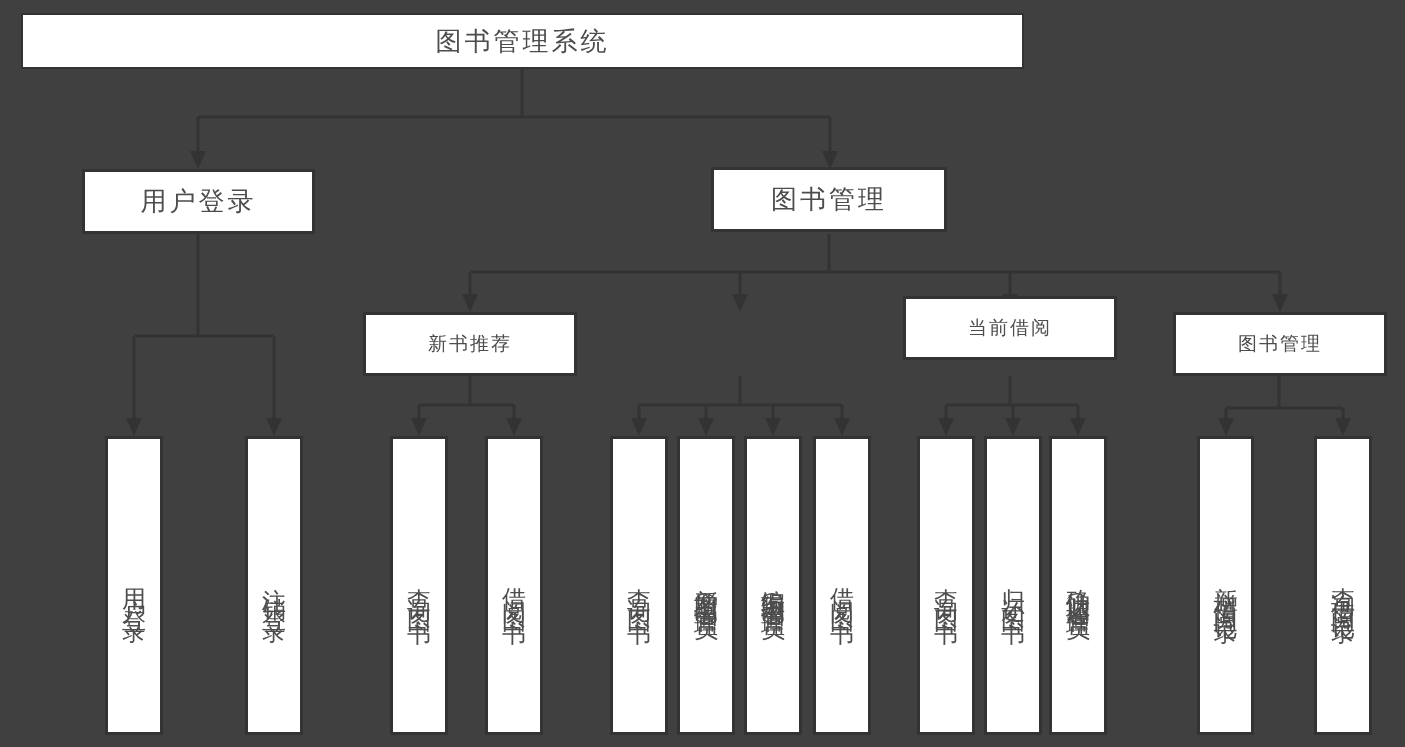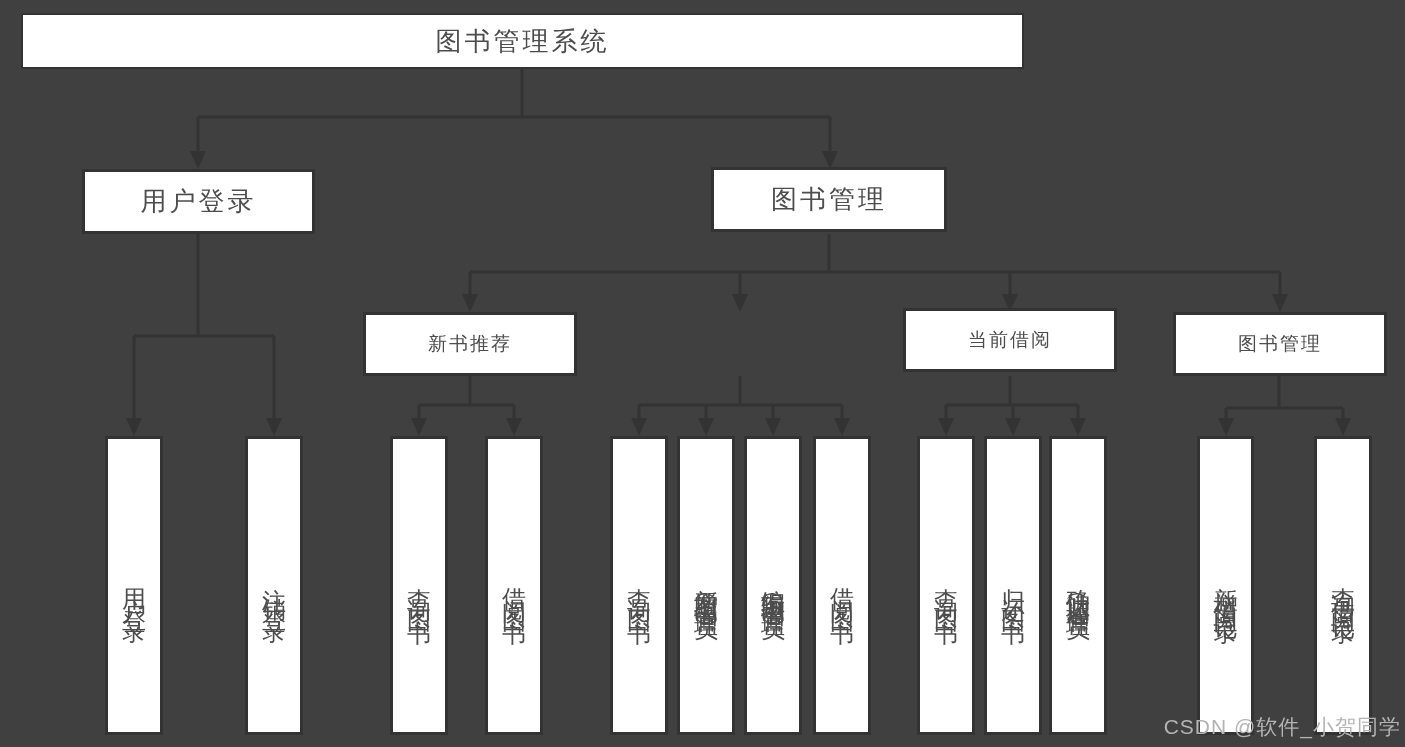--- a/index.html
+++ b/index.html
@@ -95,21 +95,21 @@
   <div class="box l2" style="left:82px;top:169px;width:233px;height:65px">
     <span class="lbl">用户登录</span>
   </div>
   <div class="box l2" style="left:711px;top:167px;width:236px;height:65px">
     <span class="lbl">图书管理</span>
   </div>
 
   <div class="box l3" style="left:363px;top:312px;width:214px;height:64px">
     <span class="lbl">新书推荐</span>
   </div>
-  <div class="box l3" style="left:903px;top:308px;width:214px;height:64px">
+  <div class="box l3" style="left:903px;top:296px;width:214px;height:64px">
     <span class="lbl">当前借阅</span>
   </div>
   <div class="box l3" style="left:1173px;top:312px;width:214px;height:64px">
     <span class="lbl">图书管理</span>
   </div>
 
   <div class="box leaf" style="left:105px;top:436px;width:58px;height:299px">
     <span class="lbl ls4">用户登录</span>
   </div>
   <div class="box leaf" style="left:245px;top:436px;width:58px;height:299px">
@@ -146,15 +146,14 @@
     <span class="lbl ls9">确认归还（管理员）</span>
   </div>
 
   <div class="box leaf" style="left:1197px;top:436px;width:57px;height:299px">
     <span class="lbl ls6">新增借阅记录</span>
   </div>
   <div class="box leaf" style="left:1314px;top:436px;width:58px;height:299px">
     <span class="lbl ls6">查询借阅记录</span>
   </div>
 
-  <div class="watermark">CSDN @软件_小贺同学</div>
 
 </div>
 
 </body></html>

